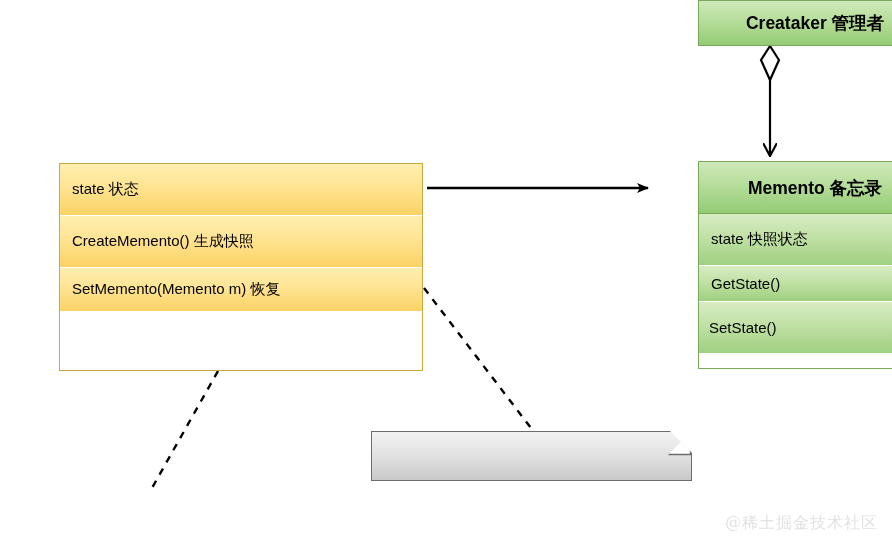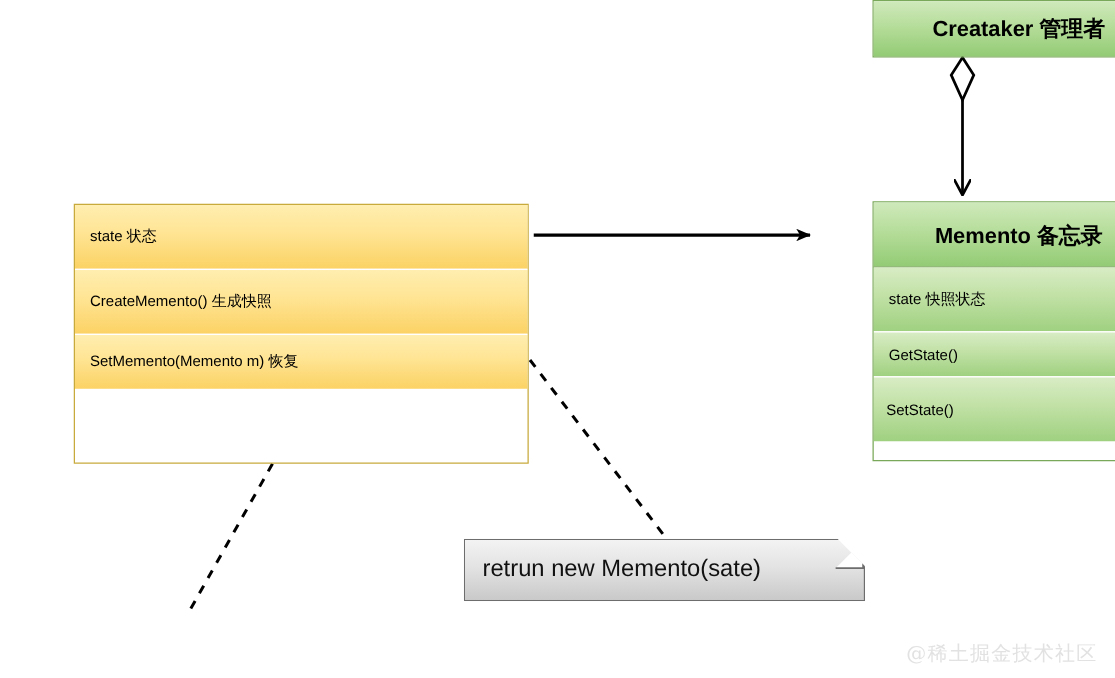--- a/index.html
+++ b/index.html
@@ -25,21 +25,21 @@
     flex-direction: column;
   }
   .uml-box.green { border-color: #7aa85a; margin-left: 48px; }
   .uml-box.yellow { border-color: #c7a93c; }
 
   .uml-row {
     box-sizing: border-box;
     display: flex;
     align-items: center;
     padding: 0 12px;
-    font-size: 12px;
+    font-size: 15px;
     color: #000000;
     white-space: nowrap;
   }
   .uml-row.title {
     justify-content: center;
     font-weight: bold;
     font-size: 17.5px;
   }
 
   
@@ -153,21 +153,20 @@
     <div class="uml-row" style="height:51px;padding-left:10px;">SetState()</div>
   </div>
 
   <div class="uml-box yellow" style="left:59px; top:163px; width:364px; height:208px;">
     <div class="uml-row" style="height:52px;">state 状态</div>
     <div class="uml-row" style="height:52px;">CreateMemento() 生成快照</div>
     <div class="uml-row" style="height:43px;">SetMemento(Memento m) 恢复</div>
   </div>
 
   <div class="note" style="left:371px; top:431px; width:321px; height:50px;">
-    <span>retrun new Memento(sate)</span>
     <svg class="note-fold-tri" viewBox="0 0 23 23" xmlns="http://www.w3.org/2000/svg">
       <path d="M0.5,0.5 L22.5,22.5 L0.5,22.5 Z" fill="#ffffff" stroke="none" transform="translate(23,0) scale(-1,1)"></path>
       <path d="M0.5,0.5 L0.5,22.5 L22.5,22.5" fill="none" stroke="#6d6d6d" stroke-width="1.4" transform="translate(23,0) scale(-1,1)"></path>
     </svg>
   </div>
 
 
   <div class="watermark">@稀土掘金技术社区</div>
 
 </div>

